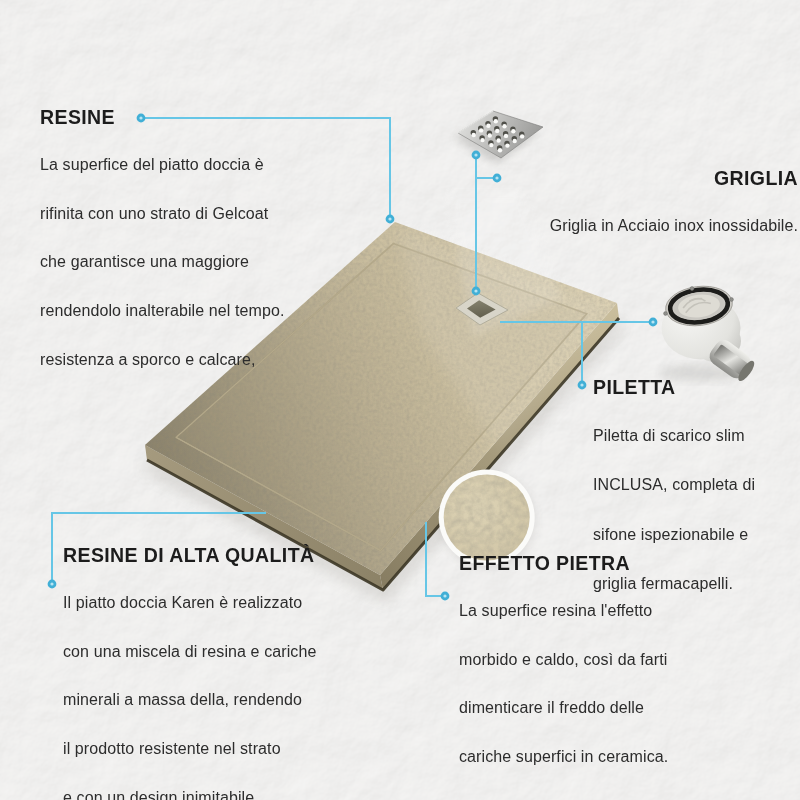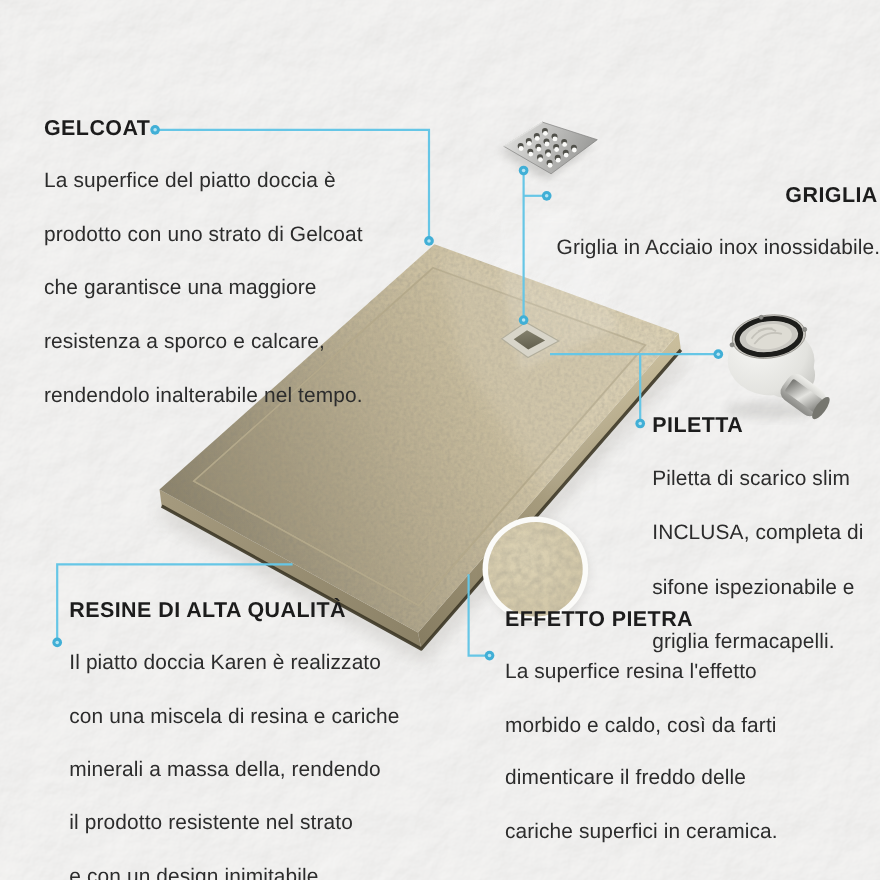--- a/index.html
+++ b/index.html
@@ -19,21 +19,21 @@
   #scene svg{position:absolute;left:0;top:0;}
   .connector{stroke:var(--accent);stroke-width:2;fill:none;}
   .cdot{fill:var(--dot);}
   .cdot-core{fill:#cdeef8;opacity:.85;}
   .callout{position:absolute;z-index:5;}
   .callout h2{
     margin:0 0 3px 0;font-size:19.5px;line-height:22px;font-weight:700;
     letter-spacing:.4px;color:var(--title);white-space:nowrap;
   }
   .tline{
-    font-size:19px;line-height:22.7px;color:var(--body);
+    font-size:16px;line-height:22.7px;color:var(--body);
     letter-spacing:.1px;font-weight:500;white-space:nowrap;margin-top:26px;
   }
   .c-piletta .tline{line-height:23.3px;}
   .c-gelcoat{left:40px;top:106px;width:340px;}
   .c-griglia{left:506px;top:167px;width:292px;text-align:right;}
   .c-piletta{left:593px;top:376px;width:210px;}
   .c-resine{left:63px;top:544px;width:345px;}
   .c-effetto{left:459px;top:552px;width:320px;}
 </style>
 </head>
@@ -254,27 +254,27 @@
           <circle cx="476" cy="291" r="1.6"></circle>
         <circle cx="653" cy="322" r="1.6"></circle>
           <circle cx="582" cy="385" r="1.6"></circle>
         <circle cx="52" cy="584" r="1.6"></circle>
           <circle cx="445" cy="596" r="1.6"></circle>
       </g>
     </g>
   </svg>
 
   <div class="callout c-gelcoat">
-    <h2>GELCOAT</h2>
+    <h2>RESINE</h2>
     <div class="lines">
         <div class="tline">La superfice del piatto doccia è</div>
-        <div class="tline">prodotto con uno strato di Gelcoat</div>
+        <div class="tline">rifinita con uno strato di Gelcoat</div>
         <div class="tline">che garantisce una maggiore</div>
+        <div class="tline">rendendolo inalterabile nel tempo.</div>
         <div class="tline">resistenza a sporco e calcare,</div>
-        <div class="tline">rendendolo inalterabile nel tempo.</div>
       </div>
   </div>
 
   <div class="callout c-griglia">
     <h2>GRIGLIA</h2>
     <div class="lines">
         <div class="tline">Griglia in Acciaio inox inossidabile.</div>
       </div>
   </div>
 

